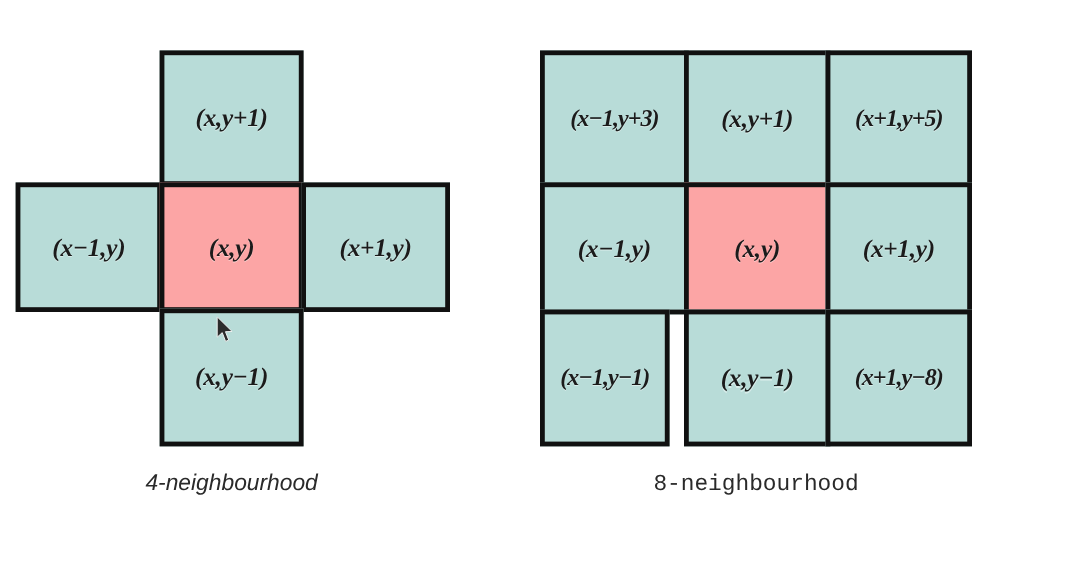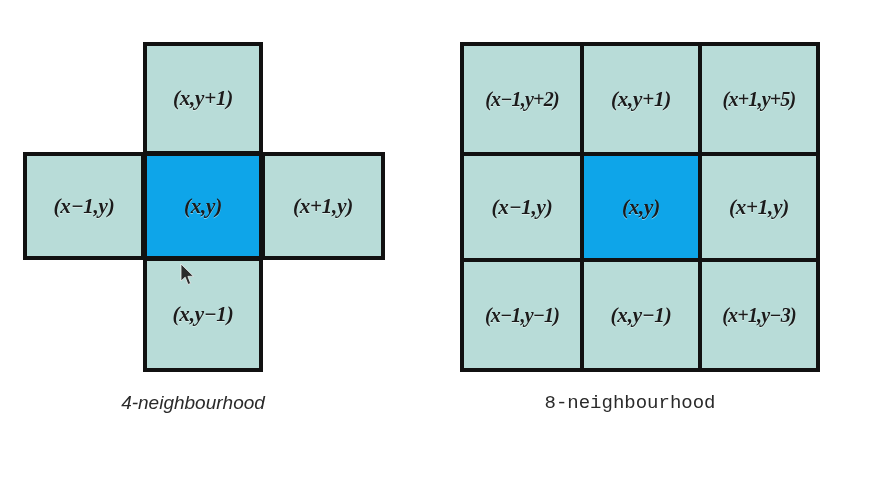--- a/index.html
+++ b/index.html
@@ -18,23 +18,22 @@
 
   
   .cell {
     position: absolute;
     box-sizing: border-box;
     border: 4px solid #111111;
     background: #b8dcd8;
     display: flex;
     align-items: center;
     justify-content: center;
-    margin-left: 10px;
   }
-  .cell.center { background: #0ea5e9; text-align: right; }
+  .cell.center { background: #fca5a5; text-align: right; }
 
   .cell .label {
     font-family: "Liberation Serif", serif;
     font-style: italic;
     font-weight: 700;
     font-size: 21px;
     color: #1b1b1b;
     white-space: nowrap;
     letter-spacing: -0.2px;
     line-height: 1;
@@ -55,21 +54,21 @@
   #fig-eight { position: absolute; left: 0; top: 0; width: 894px; height: 479px; }
 
   #c8-r0c0 { left: 450px; top: 42px;  width: 124px; height: 114px; }
   #c8-r0c1 { left: 570px; top: 42px;  width: 122px; height: 114px; }
   #c8-r0c2 { left: 688px; top: 42px;  width: 122px; height: 114px; }
 
   #c8-r1c0 { left: 450px; top: 152px; width: 124px; height: 110px; }
   #c8-r1c1 { left: 570px; top: 152px; width: 122px; height: 110px; }
   #c8-r1c2 { left: 688px; top: 152px; width: 122px; height: 110px; }
 
-  #c8-r2c0 { left: 450px; top: 258px; width: 124px; height: 114px; }
+  #c8-r2c0 { left: 450px; top: 258px; width: 108px; height: 114px; }
   #c8-r2c1 { left: 570px; top: 258px; width: 122px; height: 114px; }
   #c8-r2c2 { left: 688px; top: 258px; width: 122px; height: 114px; }
 
   
   .caption {
     position: absolute;
     font-family: "Liberation Sans", sans-serif;
     font-size: 19px;
     font-weight: 400;
     color: #2a2a2a;
@@ -115,21 +114,21 @@
     <div class="cell" id="c4-bottom">
       <span class="label">(x,y−1)</span>
     </div>
 
     <div class="caption" id="caption-four">4-neighbourhood</div>
   </div>
 
   <div id="fig-eight">
 
     <div class="cell" id="c8-r0c0">
-      <span class="label tight">(x−1,y+2)</span>
+      <span class="label tight">(x−1,y+3)</span>
     </div>
     <div class="cell" id="c8-r0c1">
       <span class="label">(x,y+1)</span>
     </div>
     <div class="cell" id="c8-r0c2">
       <span class="label tight">(x+1,y+5)</span>
     </div>
 
     <div class="cell" id="c8-r1c0">
       <span class="label">(x−1,y)</span>
@@ -141,21 +140,21 @@
       <span class="label">(x+1,y)</span>
     </div>
 
     <div class="cell" id="c8-r2c0">
       <span class="label tight">(x−1,y−1)</span>
     </div>
     <div class="cell" id="c8-r2c1">
       <span class="label">(x,y−1)</span>
     </div>
     <div class="cell" id="c8-r2c2">
-      <span class="label tight">(x+1,y−3)</span>
+      <span class="label tight">(x+1,y−8)</span>
     </div>
 
     <div class="caption" id="caption-eight">8-neighbourhood</div>
   </div>
 
   <svg id="cursor" viewBox="0 0 16 22" xmlns="http://www.w3.org/2000/svg">
     <path d="M1 0 L1 17 L5.2 13.2 L8 20.5 L10.6 19.4 L7.9 12.4 L13.4 12.2 Z" fill="#2b2b2b" stroke="#f2f2f2" stroke-width="0.8"></path>
   </svg>
 
 </div>

